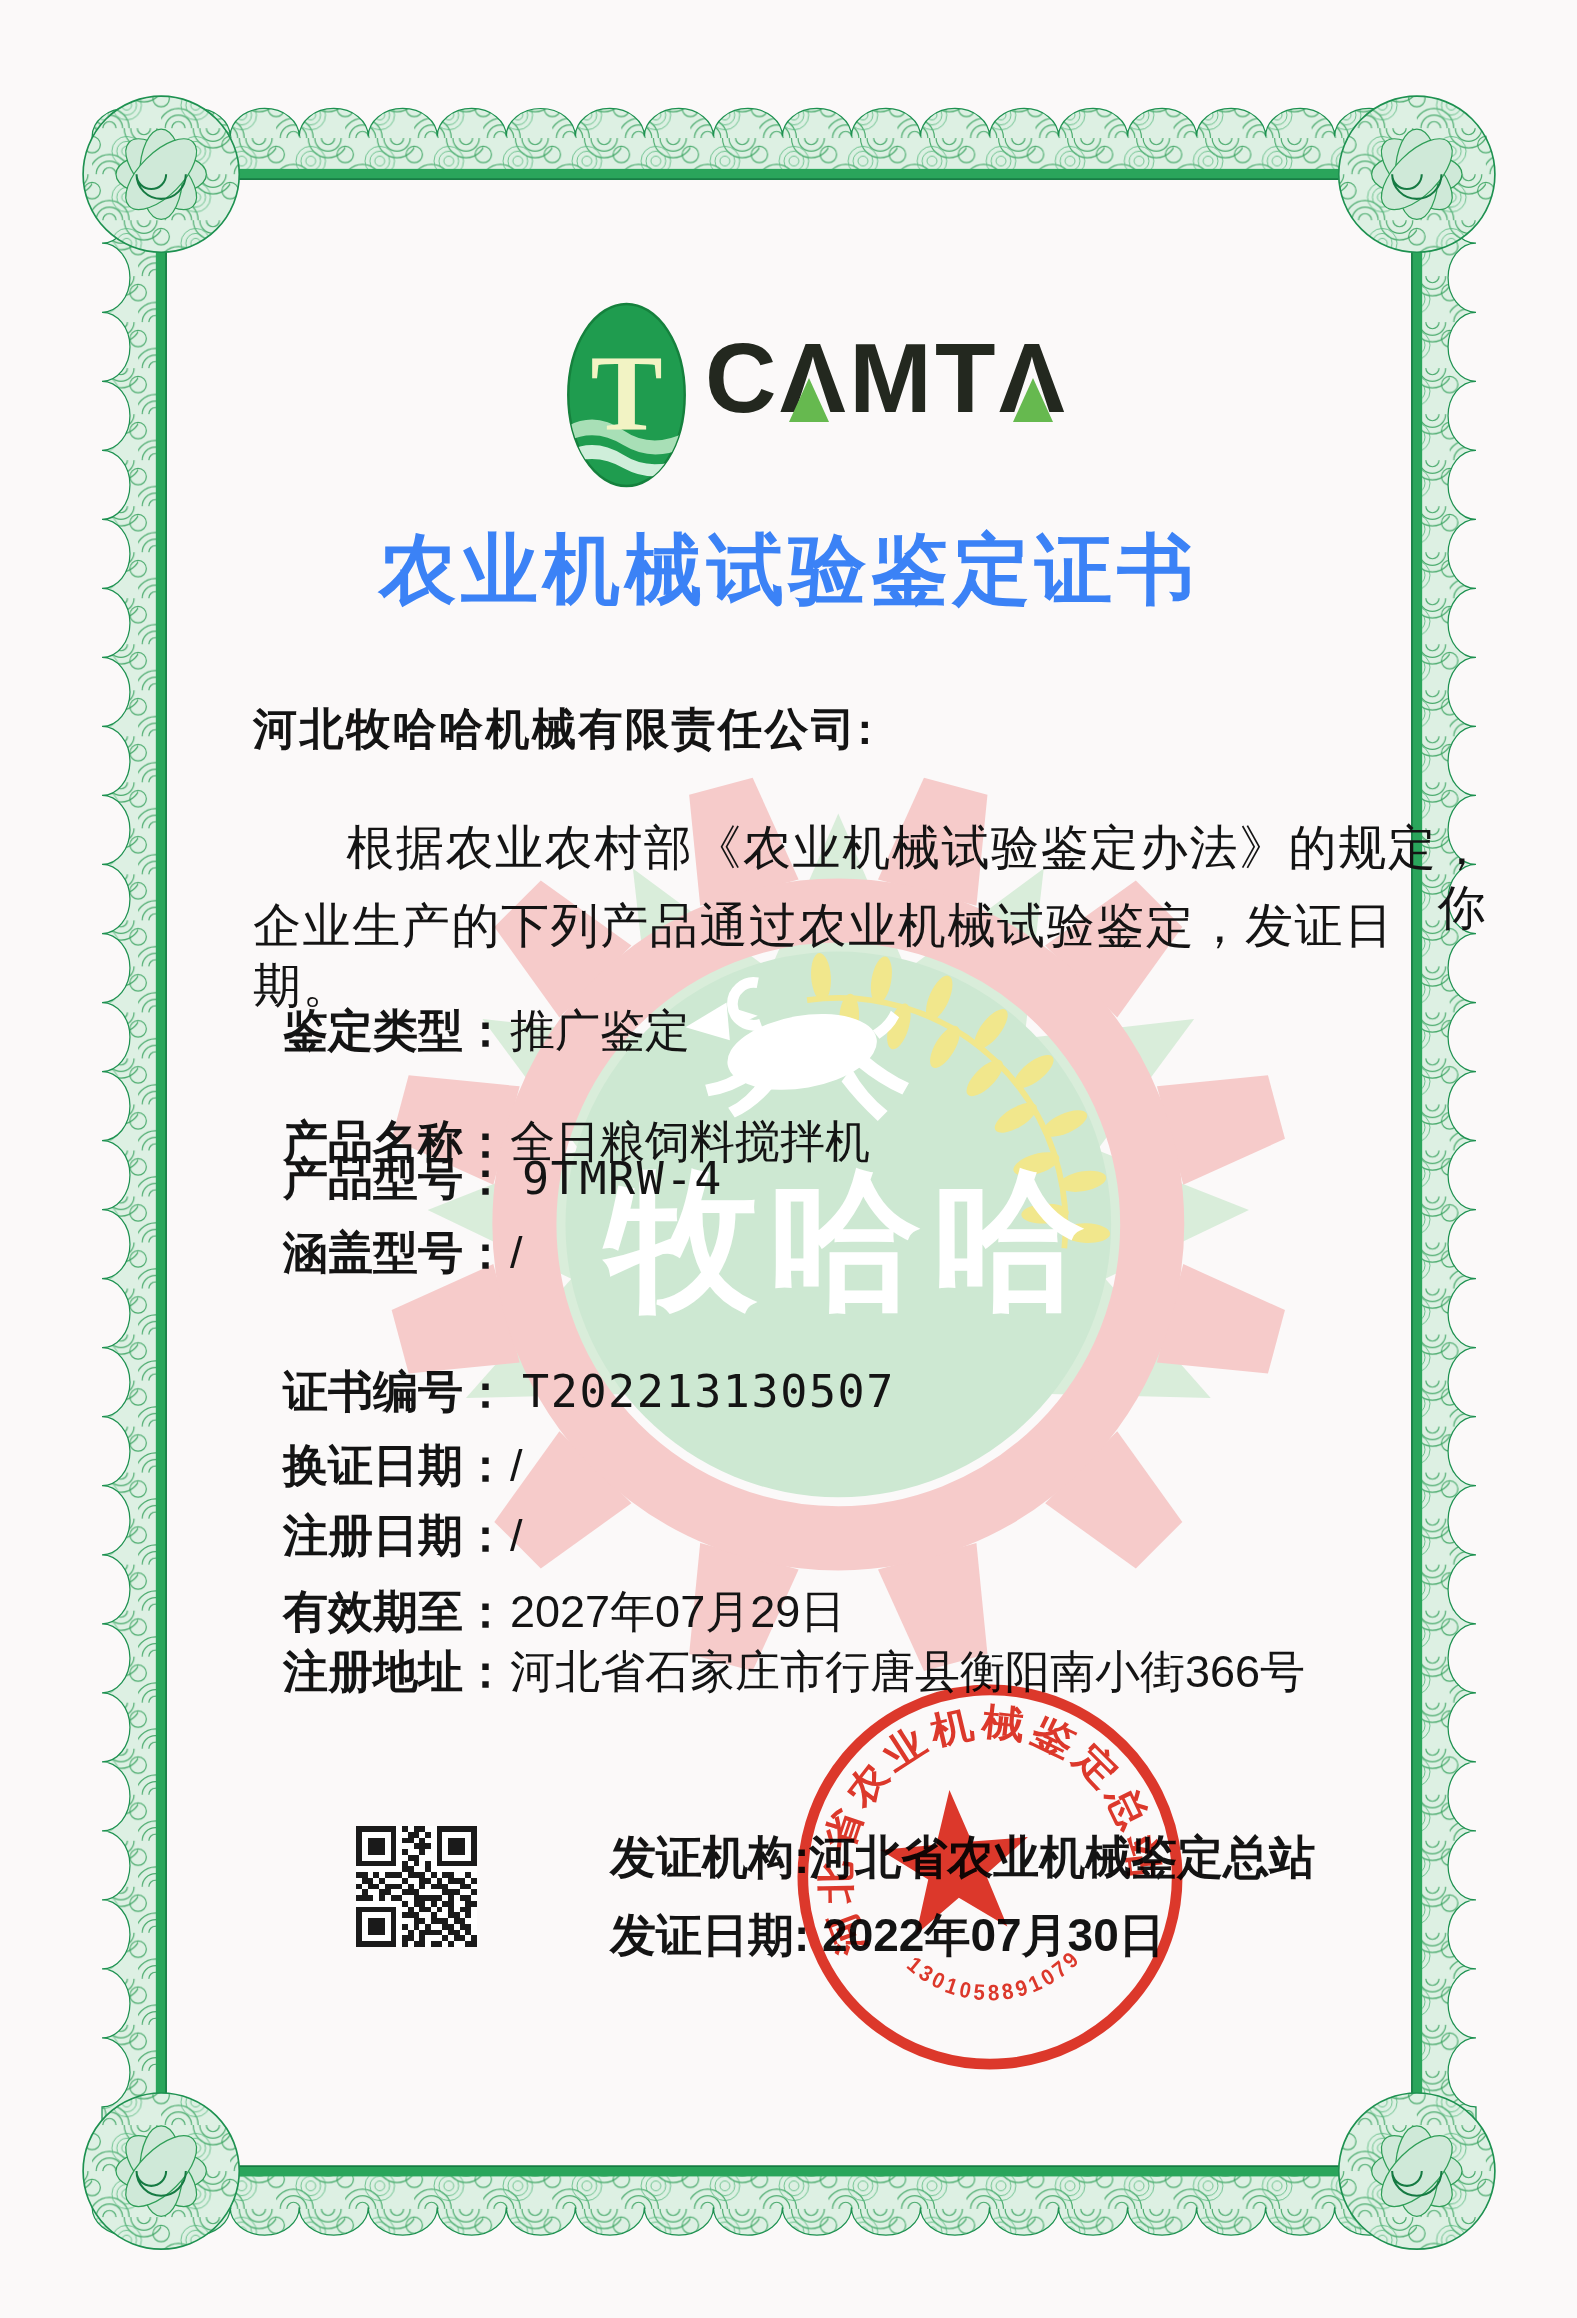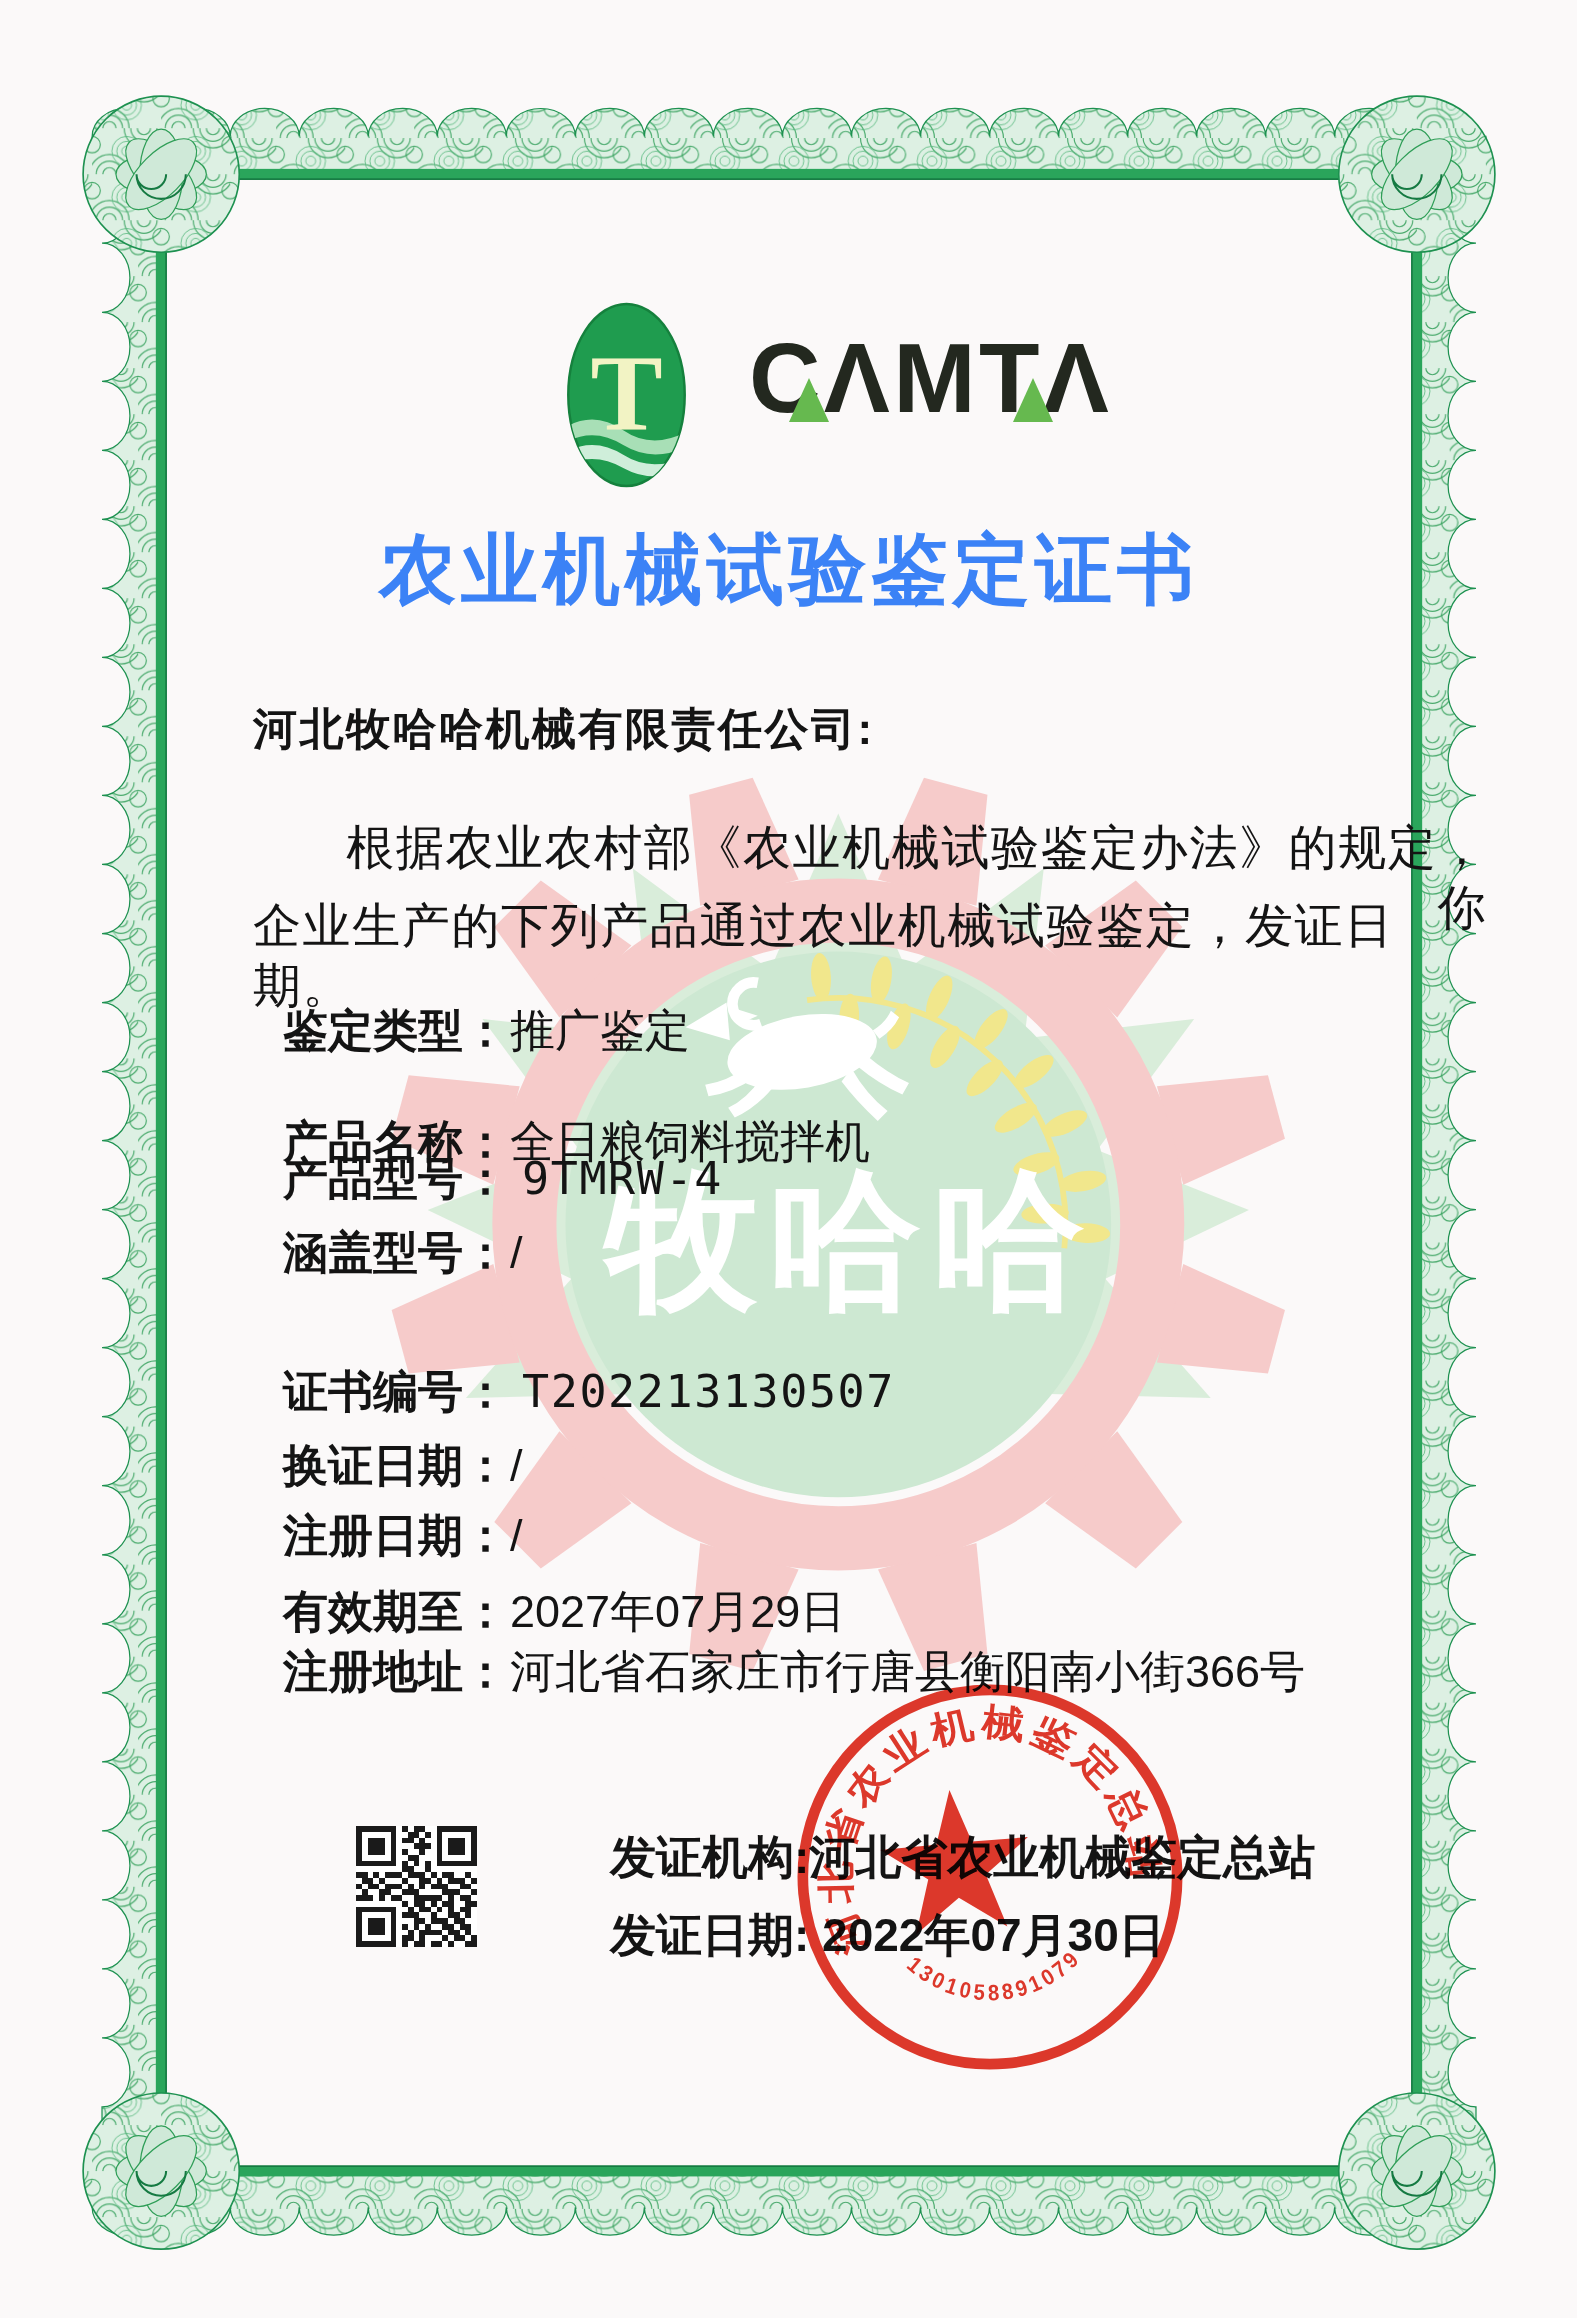--- a/index.html
+++ b/index.html
@@ -3,21 +3,21 @@
 <meta charset="utf-8">
 <style>
   html,body{margin:0;padding:0;background:#fbf9f9;}
   #certificate{position:relative;width:1578px;height:2319px;background:#fbf9f9;overflow:hidden;
     font-family:"Liberation Sans","DejaVu Sans",sans-serif;color:#141414;}
   svg.layer{position:absolute;left:0;top:0;pointer-events:none;}
   .content{position:absolute;left:0;top:0;width:1578px;height:2319px;z-index:2;}
   
   .logo-oval{position:absolute;left:565px;top:299px;width:123px;height:192px;}
   .brand{position:absolute;left:705px;top:329px;font-size:99px;line-height:97px;font-weight:800;
-    letter-spacing:3.3px;color:#23281f;margin-left:44px;}
+    letter-spacing:3.3px;color:#23281f;}
   .tri{position:absolute;width:0;height:0;border-left:20px solid transparent;border-right:20px solid transparent;
     border-bottom:44px solid #66b94f;top:378px;}
   .tri.t1{left:789px;} .tri.t2{left:1013px;}
   
   .title{position:absolute;left:0;top:519px;width:1578px;text-align:center;font-size:77px;font-weight:900;
     letter-spacing:5px;font-family:"Liberation Serif","DejaVu Serif",serif;color:#3b82f6;}
   .salutation{position:absolute;left:253px;top:700px;font-size:44px;font-weight:700;letter-spacing:2.5px;}
   .para{position:absolute;left:253px;width:1234px;font-size:48px;line-height:1.25;letter-spacing:1.6px;}
   .para.p1{top:818px;padding-left:92px;width:1142px;text-align:right;}
   .para.p2{top:896px;}

